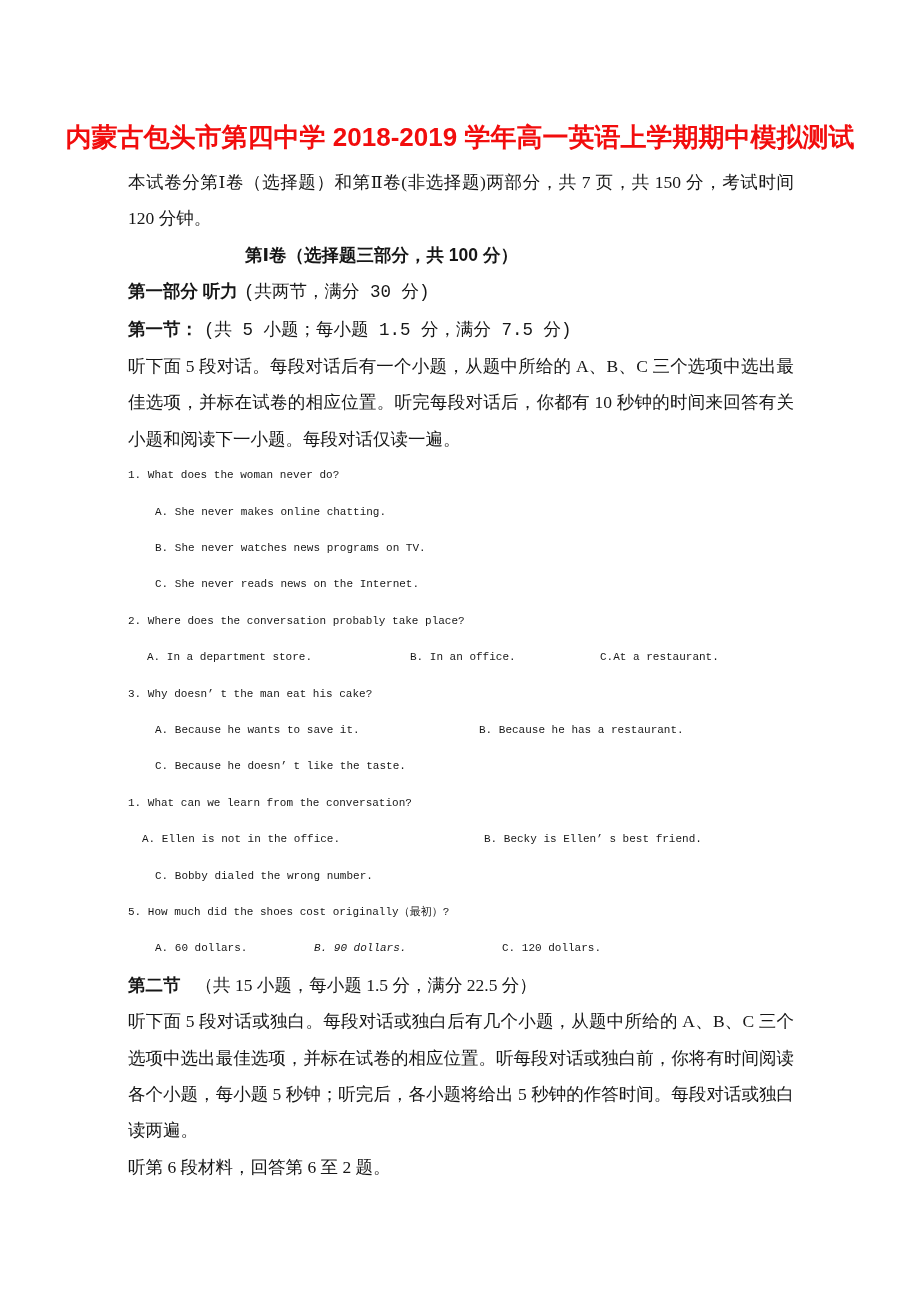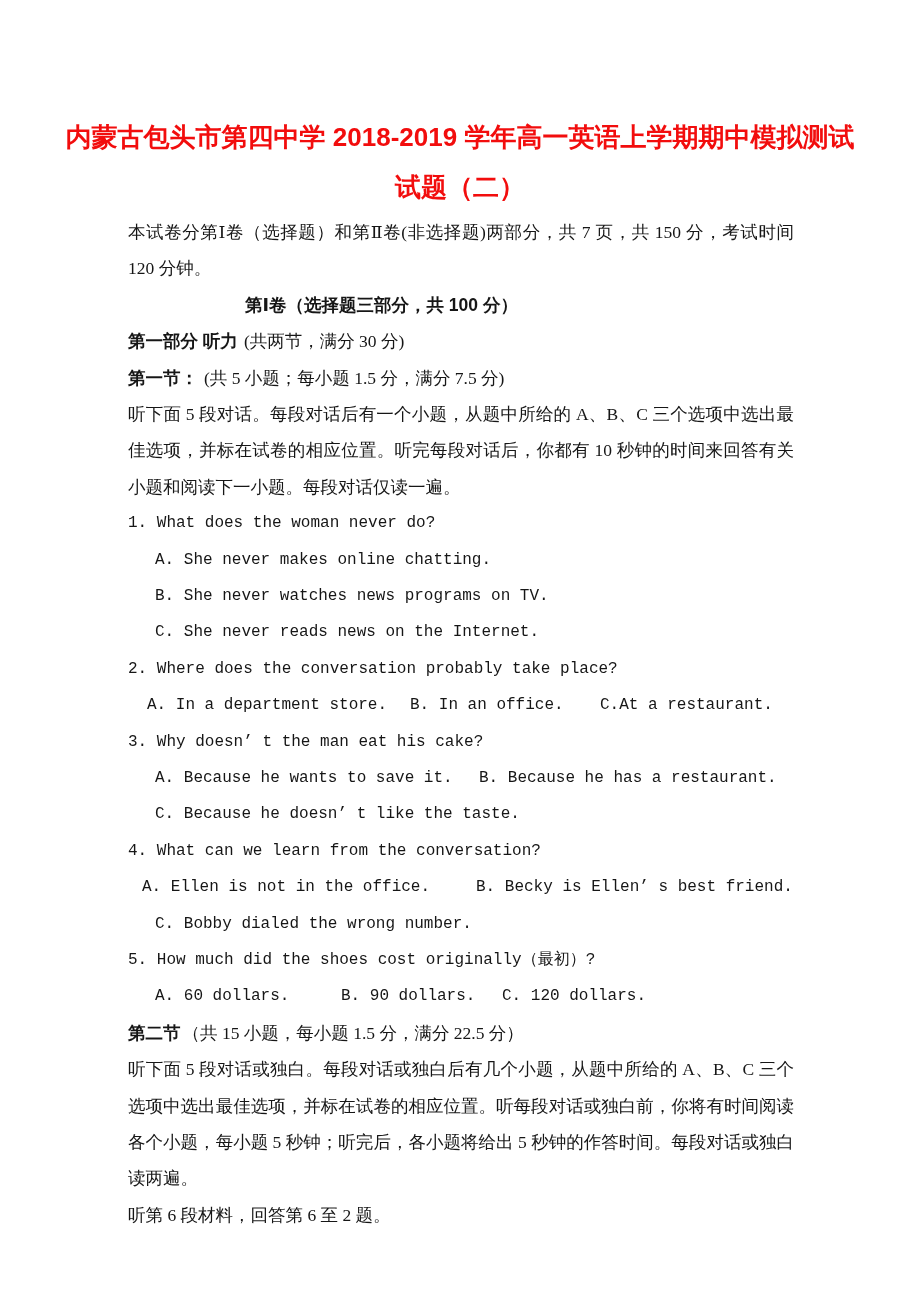--- a/index.html
+++ b/index.html
@@ -24,38 +24,37 @@
     font-family:"Liberation Sans","DejaVu Sans",sans-serif;
     font-weight:bold;
     font-size:26px;
     line-height:50px;
   }
   .hbold{
     font-weight:bold;
     font-family:"Liberation Sans","DejaVu Sans",sans-serif;
   }
   .volume{ margin-left:117px; }
-  .meta{ font-weight:normal; font-family:Liberation Serif, serif; margin-left:6px; }
-  .meta-tight{ font-weight:normal; font-family:"Liberation Serif","DejaVu Serif",serif; margin-left:2px; }
+  .meta{ font-weight:normal; font-family:Liberation Mono, monospace; margin-left:6px; }
+  .meta-tight{ font-weight:normal; font-family:"Liberation Serif","DejaVu Serif",serif; margin-left:15px; }
   p.para{ margin:0; text-align:justify; }
   .en{
     font-family:"Liberation Mono","DejaVu Sans Mono",monospace;
-    font-size:16px;
+    font-size:11px;
   }
   .line{ height:36.4px; white-space:pre; }
   .opt-row{ position:relative; height:36.4px; }
   .opt{ position:absolute; top:0; white-space:pre; }
 </style>
 </head>
 <body>
 
 <div class="page">
   <div class="title" style="color: rgb(242, 13, 13);">
     <div>内蒙古包头市第四中学 2018-2019 学年高一英语上学期期中模拟测试</div>
-    <div>试题（二）</div>
   </div>
 
   <div class="content">
     <p class="para">本试卷分第Ⅰ卷（选择题）和第Ⅱ卷(非选择题)两部分，共 7 页，共 150 分，考试时间 120 分钟。</p>
 
     <div class="volume hbold">第Ⅰ卷（选择题三部分，共 100 分）</div>
 
     <div>
       <span class="hbold">第一部分 听力</span><span class="meta">(共两节，满分 30 分)</span>
     </div>
@@ -84,32 +83,32 @@
           <span class="opt en" style="left: 472px;">C.At a restaurant.</span>
         </div>
         <div class="line en">3. Why doesn’ t the man eat his cake?</div>
         <div class="opt-row">
           <span class="opt en" style="left: 27px;">A. Because he wants to save it.</span>
           <span class="opt en" style="left: 351px;">B. Because he has a restaurant.</span>
         </div>
         <div class="opt-row">
           <span class="opt en" style="left: 27px;">C. Because he doesn’ t like the taste.</span>
         </div>
-        <div class="line en">4. What can we learn from the conversation?</div>
+        <div class="line en">1. What can we learn from the conversation?</div>
         <div class="opt-row">
           <span class="opt en" style="left: 14px;">A. Ellen is not in the office.</span>
-          <span class="opt en" style="left: 348px; text-align: right;">B. Becky is Ellen’ s best friend.</span>
+          <span class="opt en" style="left: 356px; text-align: right;">B. Becky is Ellen’ s best friend.</span>
         </div>
         <div class="opt-row">
           <span class="opt en" style="left: 27px;">C. Bobby dialed the wrong number.</span>
         </div>
         <div class="line en">5. How much did the shoes cost originally（最初）?</div>
         <div class="opt-row">
           <span class="opt en" style="left: 27px;">A. 60 dollars.</span>
-          <span class="opt en" style="left: 213px;">B. 90 dollars.</span>
+          <span class="opt en" style="left: 186px; font-style: italic;">B. 90 dollars.</span>
           <span class="opt en" style="left: 374px; text-align: center;">C. 120 dollars.</span>
         </div>
       </div>
 
     <div>
       <span class="hbold">第二节</span><span class="meta-tight">（共 15 小题，每小题 1.5 分，满分 22.5 分）</span>
     </div>
 
     <p class="para">听下面 5 段对话或独白。每段对话或独白后有几个小题，从题中所给的 A、B、C 三个选项中选出最佳选项，并标在试卷的相应位置。听每段对话或独白前，你将有时间阅读各个小题，每小题 5 秒钟；听完后，各小题将给出 5 秒钟的作答时间。每段对话或独白读两遍。</p>
 

